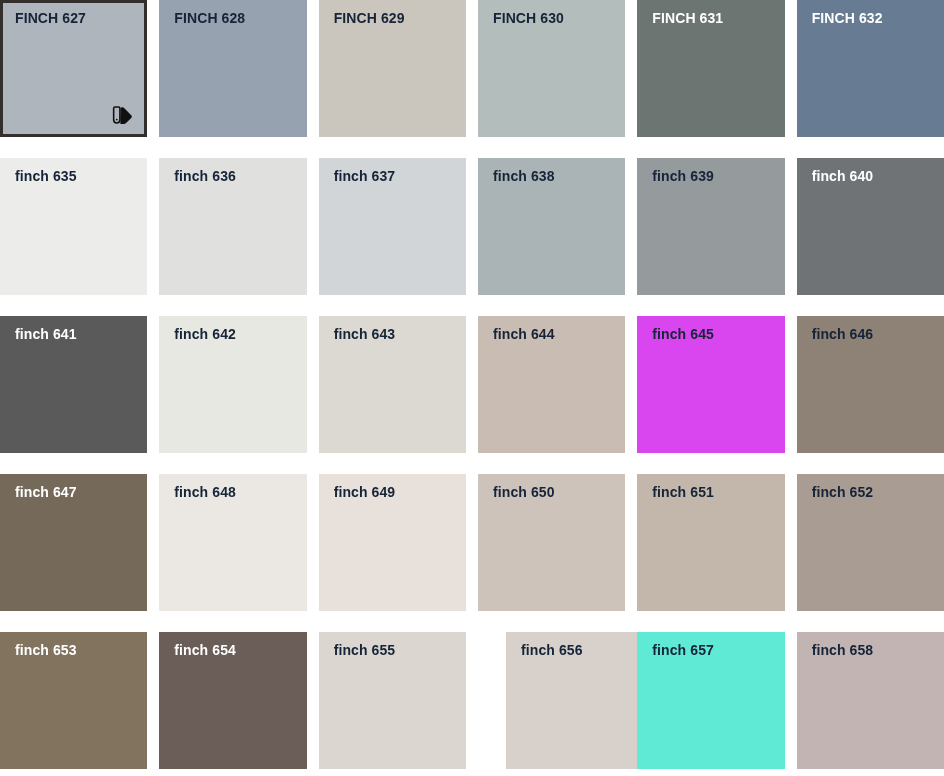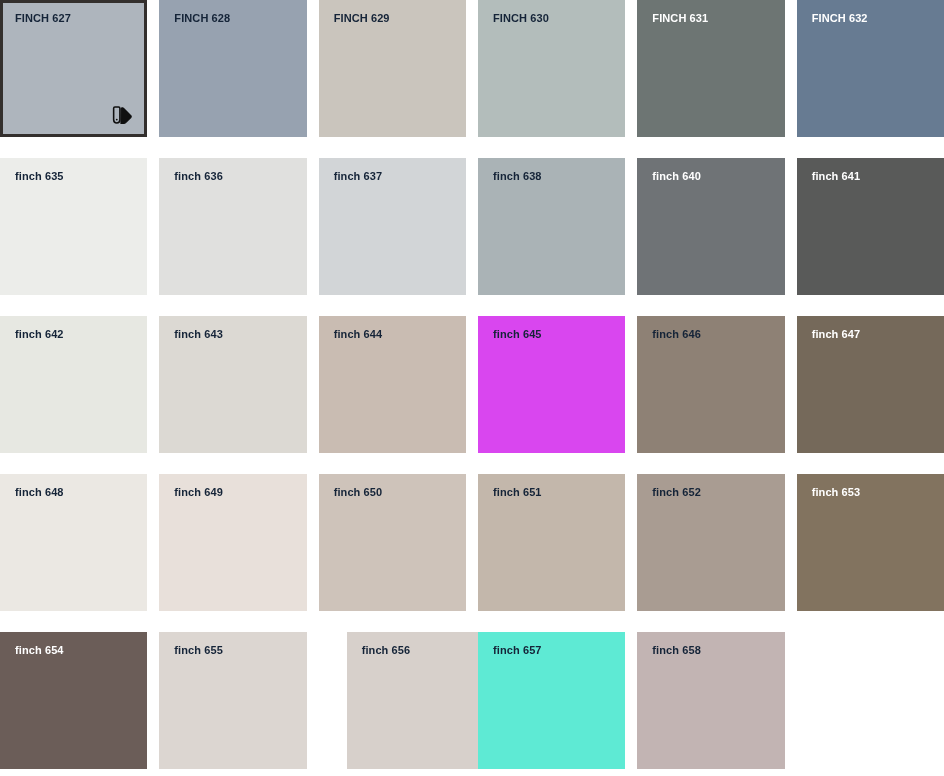--- a/index.html
+++ b/index.html
@@ -32,21 +32,21 @@
   }
 
   .swatch.selected {
     border: 3px solid #332f2d;
   }
 
   .swatch-label {
     position: absolute;
     left: 15px;
     top: 8px;
-    font-size: 11px;
+    font-size: 14px;
     font-weight: bold;
     letter-spacing: 0.1px;
     line-height: 20px;
     white-space: nowrap;
     color: #152438;
   }
 
   .swatch.selected .swatch-label {
     left: 12px;
     top: 5px;
@@ -97,20 +97,23 @@
     </div>
     <div class="swatch" style="background: rgb(224, 224, 222);">
       <div class="swatch-label">finch 636</div>
     </div>
     <div class="swatch" style="background: rgb(210, 213, 215);">
       <div class="swatch-label">finch 637</div>
     </div>
     <div class="swatch" style="background: rgb(170, 179, 182);">
       <div class="swatch-label">finch 638</div>
     </div>
+    <div class="swatch" style="background: rgb(149, 154, 157);">
+      <div class="swatch-label">finch 639</div>
+    </div>
     <div class="swatch light-text" style="background: rgb(111, 115, 118);">
       <div class="swatch-label">finch 640</div>
     </div>
     <div class="swatch light-text" style="background: rgb(89, 90, 89); text-align: center;">
       <div class="swatch-label">finch 641</div>
     </div>
     <div class="swatch" style="background: rgb(231, 232, 226);">
       <div class="swatch-label">finch 642</div>
     </div>
     <div class="swatch" style="background: rgb(220, 217, 211);">

